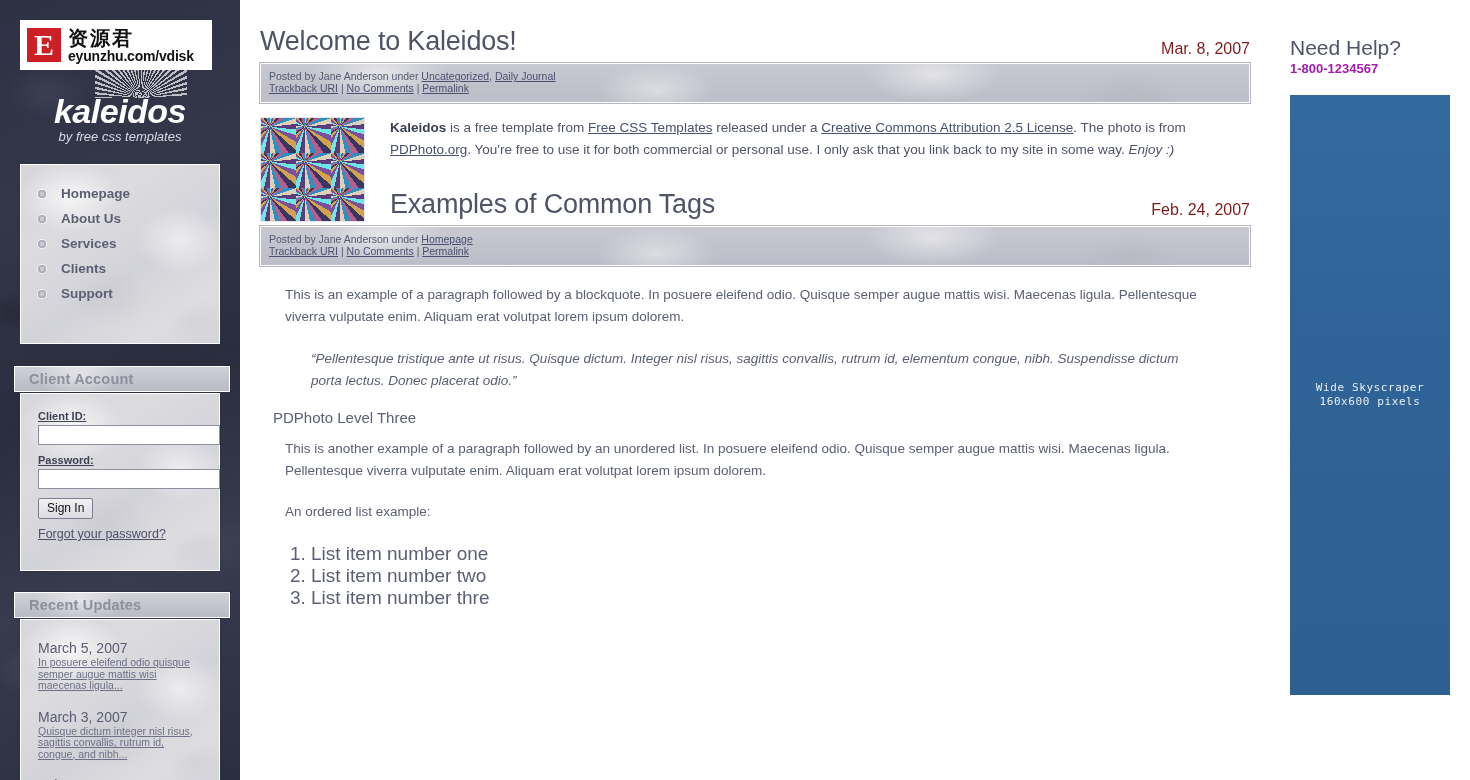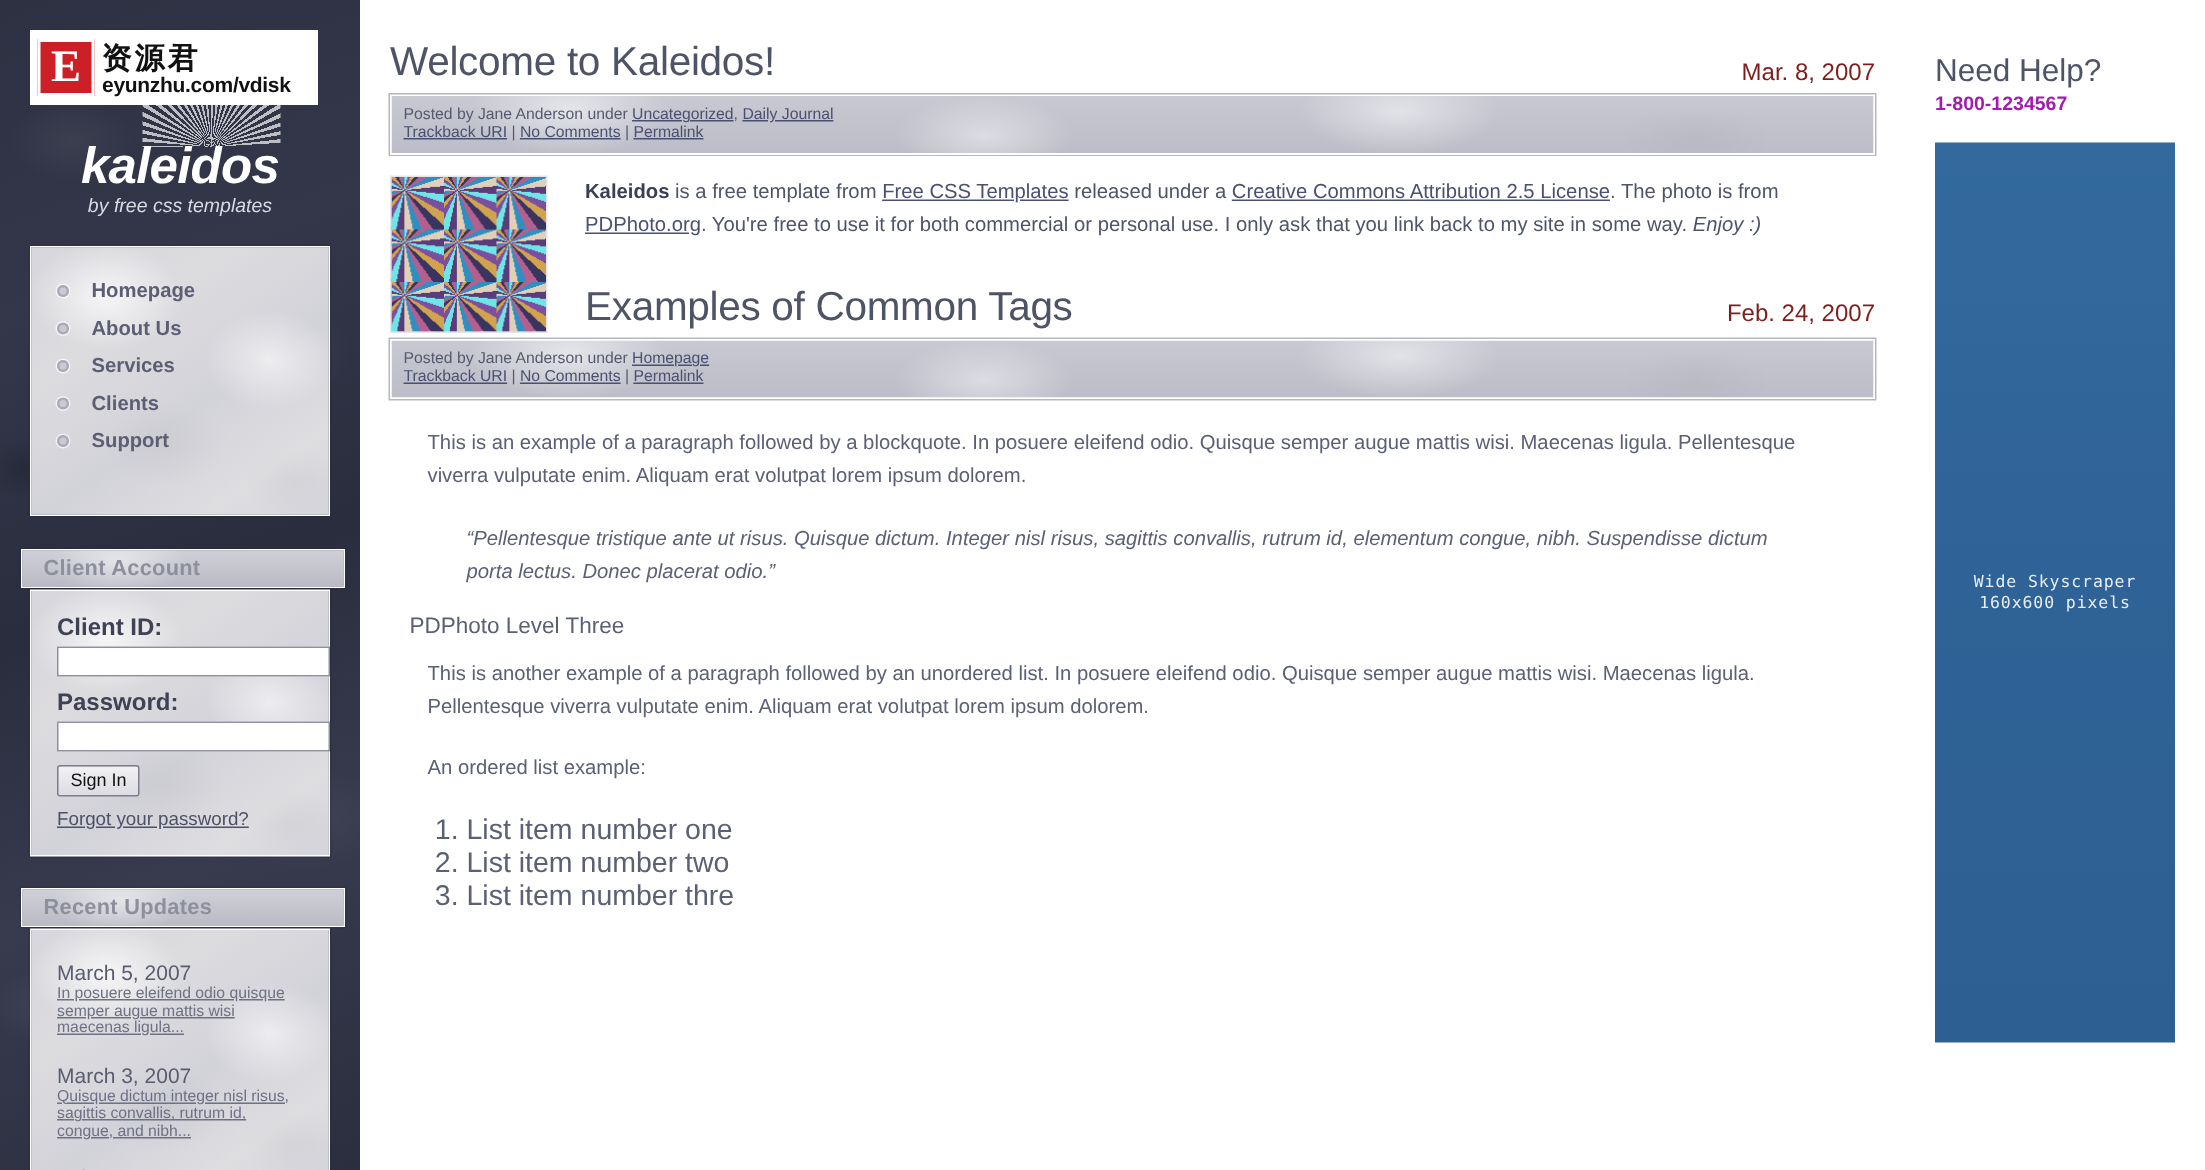--- a/index.html
+++ b/index.html
@@ -131,22 +131,23 @@
     position: absolute; left: 17px; top: 9px;
     width: 8px; height: 8px; border-radius: 50%;
     background: #c9cad2;
     box-shadow: inset 0 0 0 1.6px #a9abb6, 0 0 0 1px rgba(255,255,255,.7);
   }
 
   
   #acct-head { top: 366px; }
   #acct-panel { top: 393px; height: 178px; }
   .field-label {
-    font-size: 16px; color: #3f4254; font-weight: bold;
+    font-size: 11px; color: #3f4254; font-weight: bold;
     margin: 0 0 3px 17px;
+    text-decoration: underline;
   }
   .text-input {
     display: block; margin-left: 17px;
     width: 182px; height: 20px;
     background: #ffffff;
     border: 1px solid #8e90a0;
     font-size: 12px; padding: 0 3px;
     color: #222;
   }
   #signin-btn {

